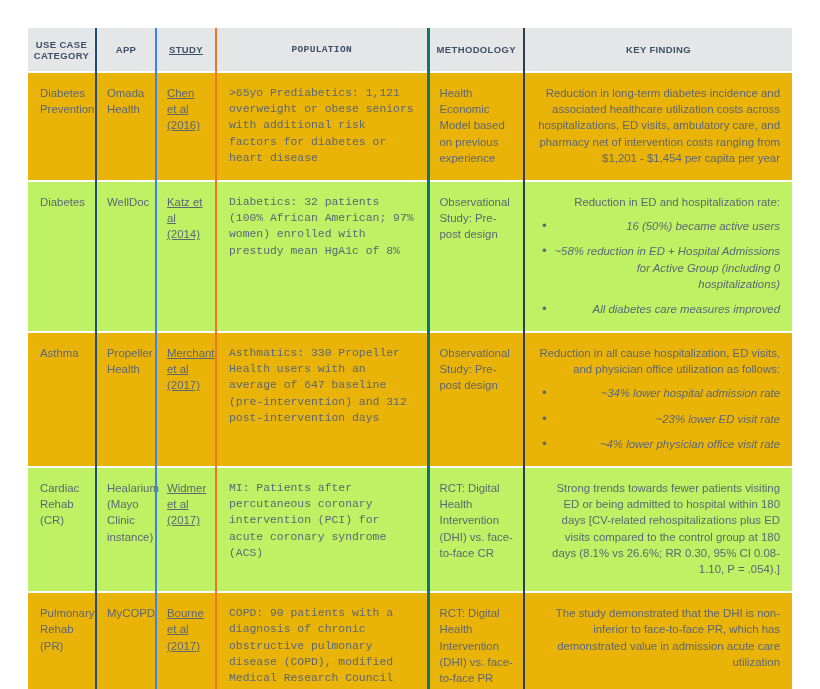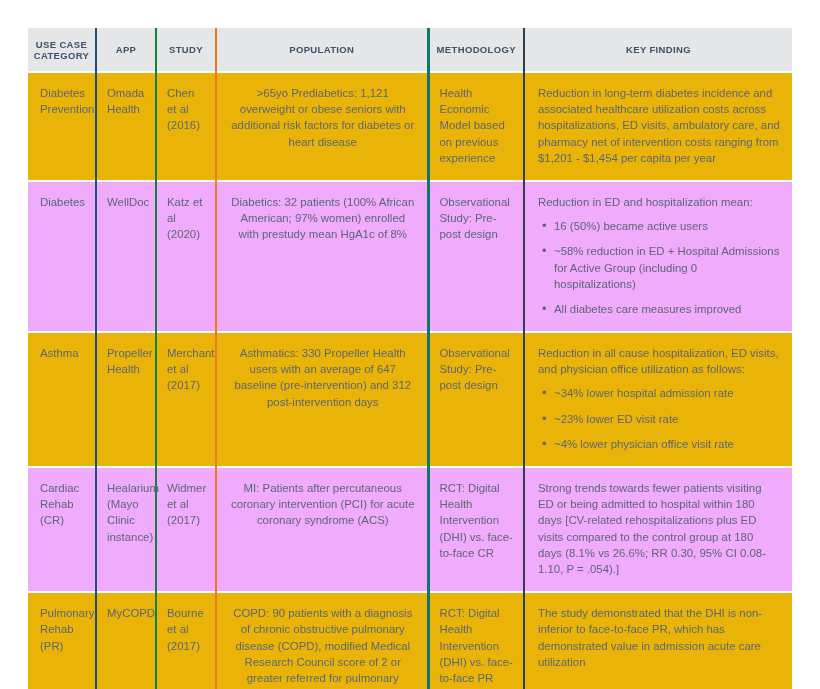--- a/index.html
+++ b/index.html
@@ -45,57 +45,58 @@
   
   tbody td {
     font-size: 11.4px;
     line-height: 1.42;
     color: #5b6775;
     vertical-align: top;
     padding: 12px 10px 14px 10px;
     border-top: 2px solid #ffffff;
     border-bottom: 0;
   }
-  tbody tr.shade td { background: #f0abfc; }
+  tbody tr.shade td { background: #bef264; }
   tbody tr.plain td { background: #eab308; }
 
   
   td.c-app, th.c-app   { border-left: 2px solid #1f4e79; }
-  td.c-study, th.c-study { border-left: 2px solid #15803d; }
-  td.c-pop, th.c-pop   { border-left: 2px solid #ef7622; }
+  td.c-study, th.c-study { border-left: 2px solid #3b82f6; text-decoration: underline; }
+  td.c-pop, th.c-pop   { border-left: 2px solid #ef7622; font-family: Liberation Mono, monospace; }
   td.c-meth, th.c-meth { border-left: 3px solid #0f766e; }
   td.c-key, th.c-key   { border-left: 2px solid #2c3e50; }
 
   thead th.c-app, thead th.c-study, thead th.c-pop,
   thead th.c-meth, thead th.c-key { }
 
   
   col.w-cat  { width: 68px; }
   col.w-app  { width: 60px; }
   col.w-study{ width: 60px; }
   col.w-pop  { width: 212px; }
   col.w-meth { width: 96px; }
   col.w-key  { width: 268px; }
 
   td.c-cat { padding-left: 12px; padding-right: 8px; }
   td.c-app, td.c-study { padding-left: 10px; padding-right: 12px; }
-  td.c-pop { padding-left: 12px; padding-right: 10px; text-align: center; }
+  td.c-pop { padding-left: 12px; padding-right: 10px; }
   td.c-meth { padding-right: 8px; }
-  td.c-key { padding-left: 13px; padding-right: 12px; }
+  td.c-key { padding-left: 13px; padding-right: 12px; text-align: right; }
 
   .cell-lead { margin: 0; }
   ul.findings {
     margin: 8px 0 0 0;
     padding: 0 0 0 16px;
     list-style: none;
   }
   ul.findings li {
     position: relative;
     margin: 0 0 9px 0;
     line-height: 1.42;
+    font-style: italic;
   }
   ul.findings li:last-child { margin-bottom: 0; }
   ul.findings li::before {
     content: "\2022";
     position: absolute;
     left: -12px;
     top: -1px;
     font-size: 13px;
     color: #5b6775;
   }
@@ -136,25 +137,25 @@
           <td class="c-study">Chen et al (2016)</td>
           <td class="c-pop">&gt;65yo Prediabetics: 1,121 overweight or obese seniors with additional risk factors for diabetes or heart disease</td>
           <td class="c-meth">Health Economic Model based on previous experience</td>
           <td class="c-key">
             <p class="cell-lead">Reduction in long-term diabetes incidence and associated healthcare utilization costs across hospitalizations, ED visits, ambulatory care, and pharmacy net of intervention costs ranging from $1,201 - $1,454 per capita per year</p>
           </td>
         </tr>
         <tr class="shade">
           <td class="c-cat">Diabetes</td>
           <td class="c-app">WellDoc</td>
-          <td class="c-study">Katz et al (2020)</td>
+          <td class="c-study">Katz et al (2014)</td>
           <td class="c-pop">Diabetics: 32 patients (100% African American; 97% women) enrolled with prestudy mean HgA1c of 8%</td>
           <td class="c-meth">Observational Study: Pre-post design</td>
           <td class="c-key">
-            <p class="cell-lead">Reduction in ED and hospitalization mean:</p>
+            <p class="cell-lead">Reduction in ED and hospitalization rate:</p>
             <ul class="findings">
               <li>16 (50%) became active users</li>
               <li>~58% reduction in ED + Hospital Admissions for Active Group (including 0 hospitalizations)</li>
               <li>All diabetes care measures improved</li>
             </ul>
           </td>
         </tr>
         <tr class="plain">
           <td class="c-cat">Asthma</td>
           <td class="c-app">Propeller Health</td>

